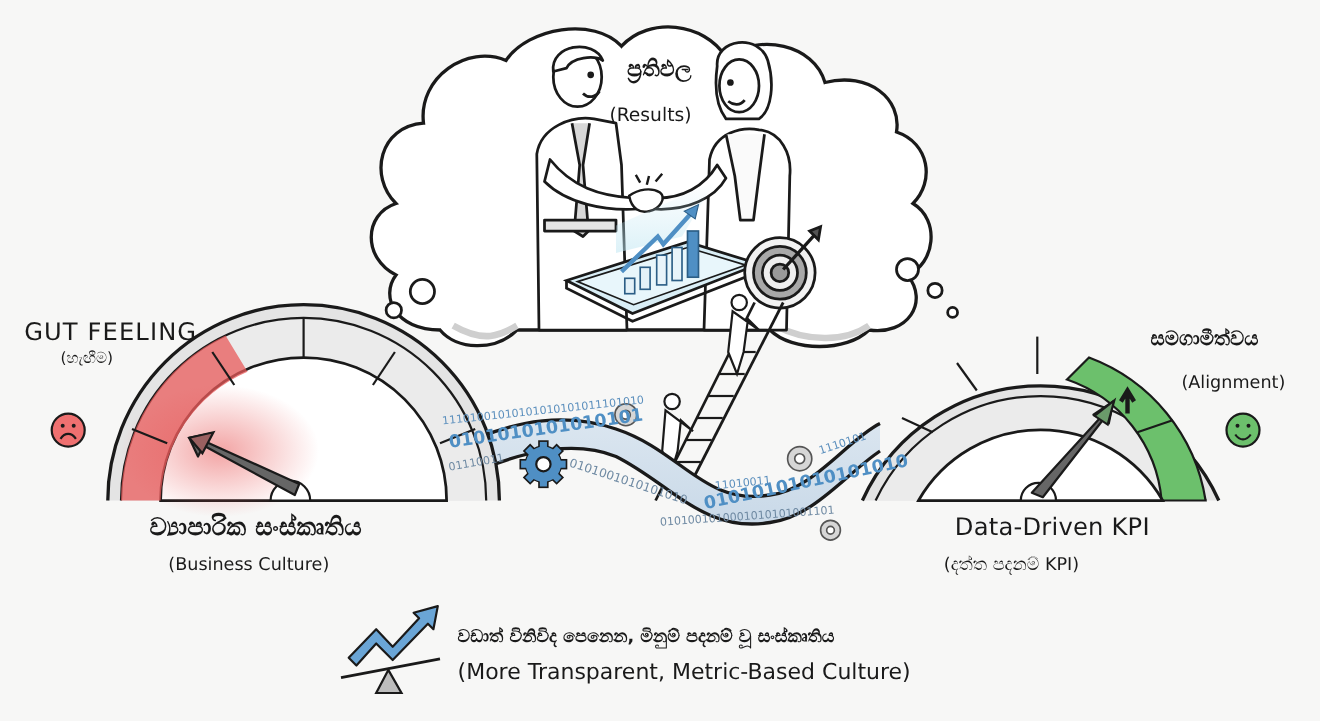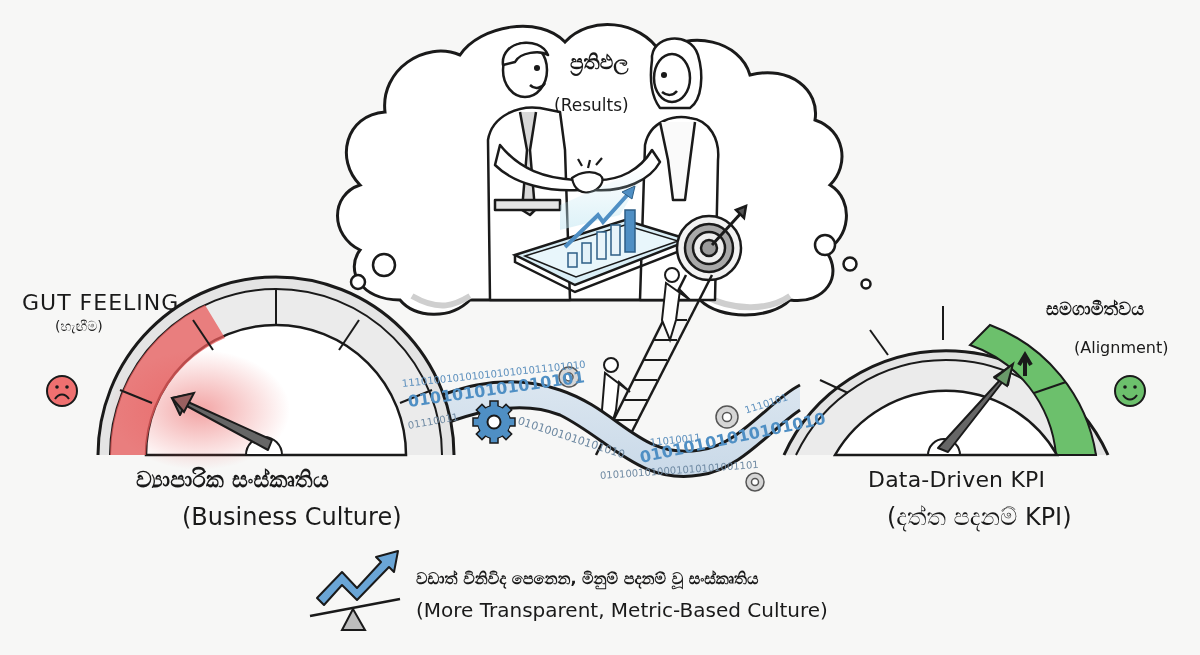--- a/index.html
+++ b/index.html
@@ -6,21 +6,21 @@
   body {
     width:1200px; height:655px; overflow:hidden;
     background:#f7f7f6;
     font-family:"DejaVu Sans", sans-serif;
     color:#1a1a1a;
     position:relative;
   }
   #scene { position:absolute; left:0; top:0; }
   .lbl { position:absolute; white-space:nowrap; }
   .title-lg { font-size:22px; font-weight:400; letter-spacing:0.2px; }
-  .sub { font-size:24px;margin-left:29px; }
+  .sub { font-size:16px; }
 </style>
 </head>
 <body>
 
 <svg id="scene" width="1200" height="655" viewBox="0 0 1200 655">
   <defs>
     <radialGradient id="redGlow" cx="0.5" cy="0.5" r="0.5">
       <stop offset="0" stop-color="#e85a5a" stop-opacity="0.55"></stop>
       <stop offset="1" stop-color="#e85a5a" stop-opacity="0"></stop>
     </radialGradient>

